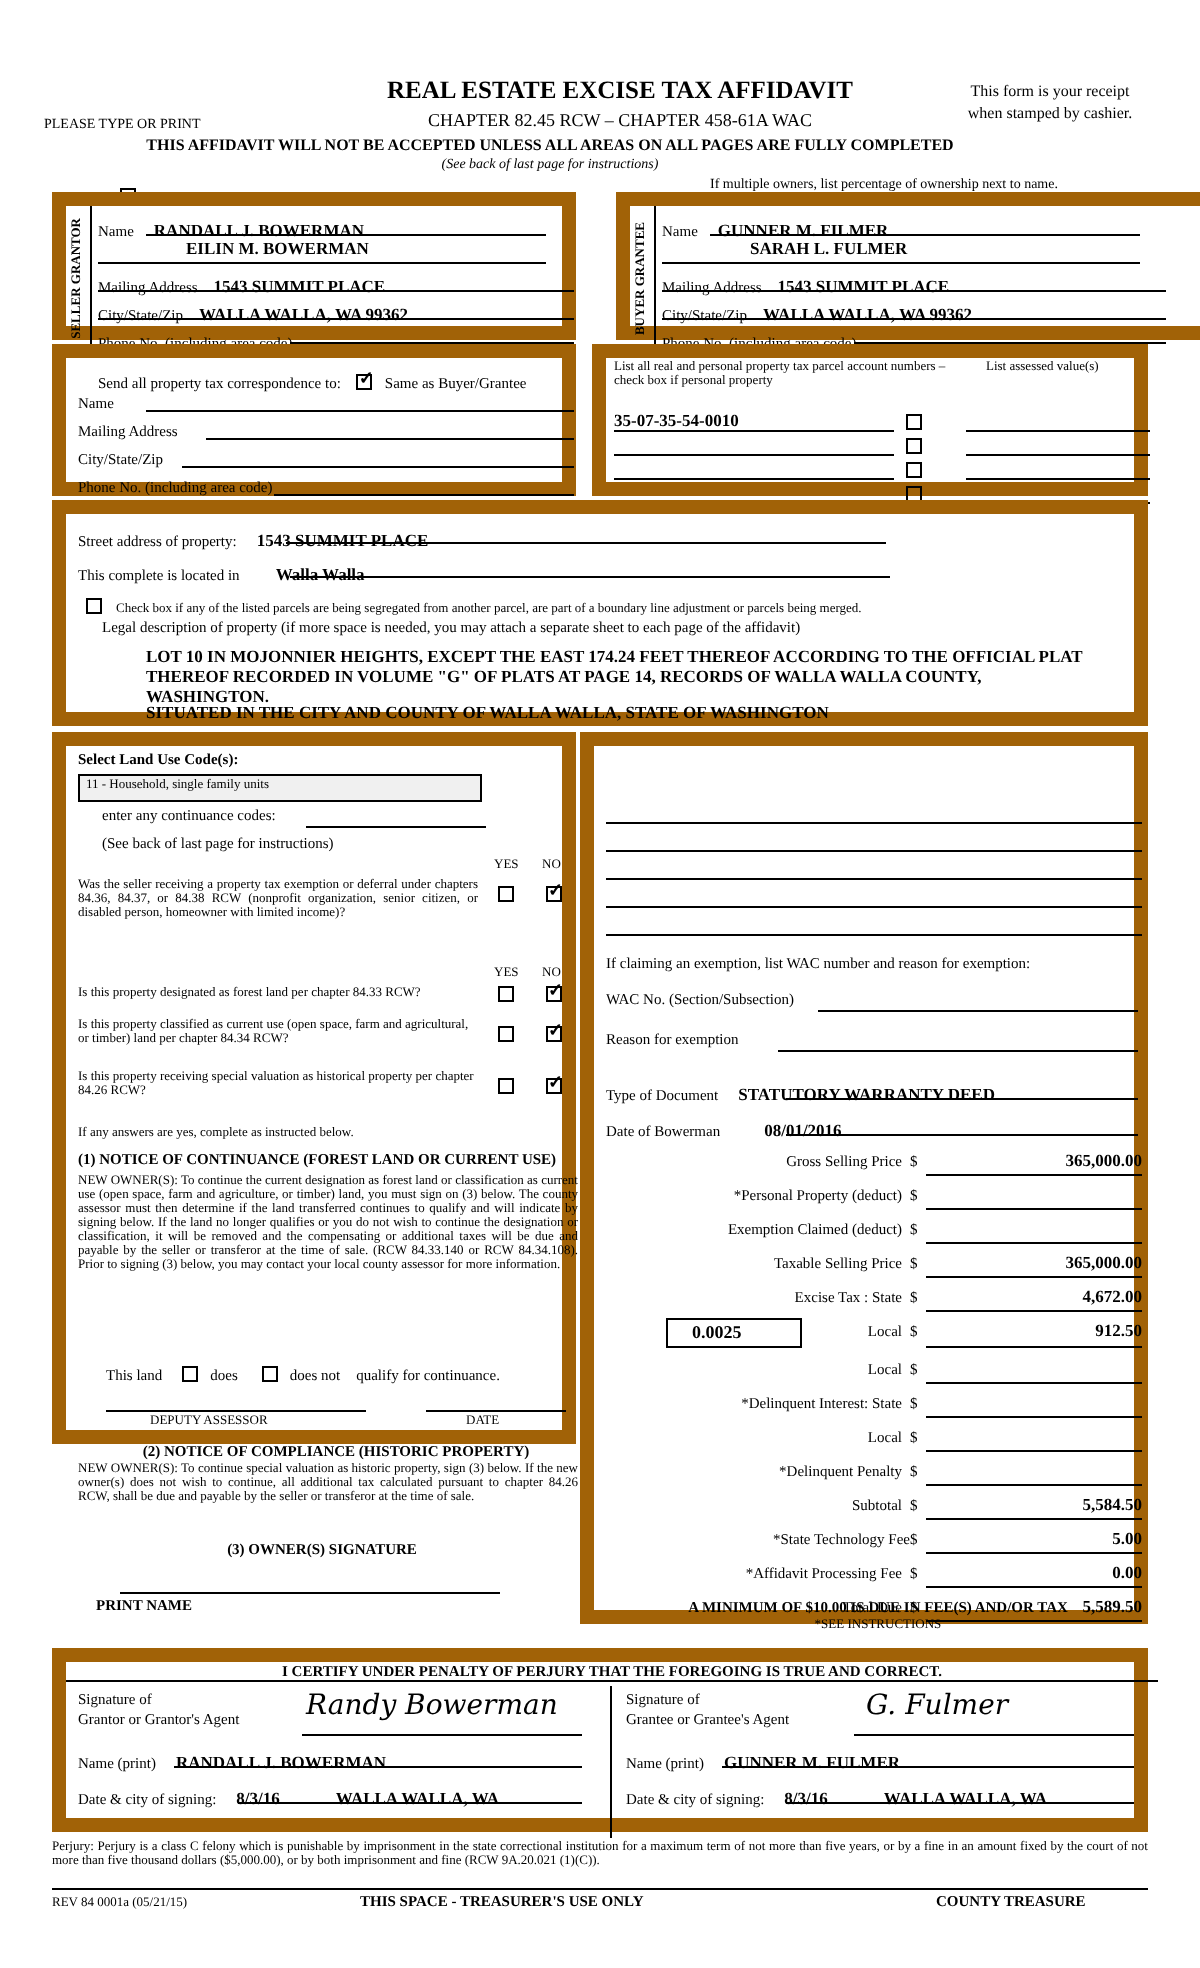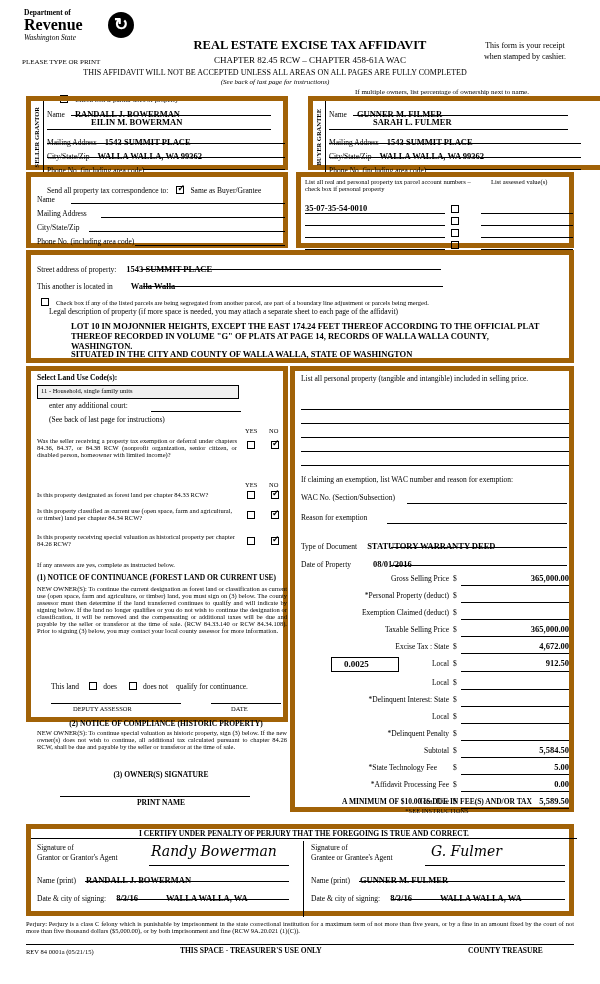--- a/index.html
+++ b/index.html
@@ -7,62 +7,56 @@
   .page{position:relative;width:600px;height:984px;}
   .logo-box{position:absolute;left:24px;top:8px;width:140px;height:38px;}
   .logo-dept{font-size:7.5px;font-weight:bold;line-height:9px;}
   .logo-rev{font-size:16px;font-weight:bold;font-family:"Liberation Serif",serif;line-height:16px;}
   .logo-wa{font-size:7.5px;font-style:italic;line-height:9px;}
   .logo-mark{position:absolute;left:84px;top:4px;width:26px;height:26px;border-radius:50%;background:#000;color:#fff;font-size:17px;font-weight:bold;text-align:center;line-height:26px;font-family:"Liberation Sans",sans-serif;}
   .title{position:absolute;left:150px;top:38px;width:320px;text-align:center;font-size:12.5px;font-weight:bold;}
   .subtitle{position:absolute;left:150px;top:55px;width:320px;text-align:center;font-size:9px;}
   .receipt{position:absolute;left:460px;top:40px;width:130px;text-align:center;font-size:8px;line-height:11px;}
   .pleasetype{position:absolute;left:22px;top:58px;font-size:7px;}
-  .warn{position:absolute;left:40px;top:68px;width:470px;text-align:center;font-size:8px;font-weight:normal;}
+  .warn{position:absolute;left:40px;top:68px;width:470px;text-align:center;font-size:8px;font-weight:bold;}
   .seebackn{position:absolute;left:40px;top:78px;width:470px;text-align:center;font-size:7px;font-style:italic;}
 
-  .frame{position:absolute;border:5px solid #a16207;box-sizing:border-box;}
+  .frame{position:absolute;border:7px solid #a16207;box-sizing:border-box;}
   .lbl{font-size:7.5px;}
   .lbl-b{font-size:7.5px;font-weight:bold;}
   .val{font-size:8.5px;font-weight:bold;font-family:"Liberation Serif",serif;}
   .vert{writing-mode:vertical-rl;transform:rotate(180deg);font-size:6.5px;font-weight:bold;text-align:center;line-height:8px;letter-spacing:0px;}
   .cb{display:inline-block;width:8px;height:8px;border:1px solid #000;box-sizing:border-box;vertical-align:-1px;position:relative;}
   .cb.chk:after{content:"\2713";position:absolute;left:0px;top:-3px;font-size:9px;line-height:9px;font-weight:bold;}
   .small{font-size:7px;}
   .tiny{font-size:6.5px;}
   .row{position:absolute;}
   .ln{position:absolute;border-bottom:1px solid #000;height:0;}
   .sig{font-family:"DejaVu Serif",serif;font-style:italic;font-size:14px;}
   .sec-hd{font-size:7.5px;font-weight:bold;}
   .justify{text-align:justify;}
 </style>
 </head>
 <body>
 
 <div class="page">
 
-  <div class="logo-box">
-    <div class="logo-dept">Department of</div>
-    <div class="logo-rev">Revenue</div>
-    <div class="logo-wa">Washington State</div>
-    <div class="logo-mark">↻</div>
-  </div>
   <div class="title">REAL ESTATE EXCISE TAX AFFIDAVIT</div>
   <div class="subtitle">CHAPTER 82.45 RCW – CHAPTER 458-61A WAC</div>
   <div class="receipt">
     <div>This form is your receipt</div>
     <div>when stamped by cashier.</div>
   </div>
   <div class="pleasetype">PLEASE TYPE OR PRINT</div>
   <div class="warn">THIS AFFIDAVIT WILL NOT BE ACCEPTED UNLESS ALL AREAS ON ALL PAGES ARE FULLY COMPLETED</div>
   <div class="seebackn">(See back of last page for instructions)</div>
 
   <div class="row" style="left:60px;top:88px;">
     <span class="cb"></span>
-    <span class="small" style="margin-left:3px;">Check box if partial does of property</span>
+    <span class="small" style="margin-left:3px;">Check box if partial sale of boundary</span>
   </div>
   <div class="row small" style="left:355px;top:88px;">If multiple owners, list percentage of ownership next to name.</div>
 
   <div class="frame" style="left:26px;top:96px;width:262px;height:74px;">
     <div class="frame" style="left:0;top:0;width:13px;height:72px;border:none;border-right:1px solid #000;display:flex;align-items:center;justify-content:center;">
       <span class="vert">SELLER GRANTOR</span>
     </div>
     <div style="position:absolute;left:16px;top:2px;">
       <span class="lbl">Name</span>
       <span class="val" style="margin-left:6px;">RANDALL J. BOWERMAN</span>
@@ -149,39 +143,39 @@
     <div class="ln" style="left:180px;top:72px;width:92px;"></div>
   </div>
 
   <div class="frame" style="left:26px;top:250px;width:548px;height:113px;">
     <div style="position:absolute;left:6px;top:3px;">
       <span class="lbl">Street address of property:</span>
       <span class="val" style="margin-left:6px;">1543 SUMMIT PLACE</span>
     </div>
     <div class="ln" style="left:110px;top:14px;width:300px;"></div>
     <div style="position:absolute;left:6px;top:20px;">
-      <span class="lbl">This another is located in</span>
+      <span class="lbl">This complete is located in</span>
       <span class="val" style="margin-left:14px;margin-top:18px;">Walla Walla</span>
     </div>
     <div class="ln" style="left:112px;top:31px;width:300px;"></div>
     <div style="position:absolute;left:10px;top:36px;">
       <span class="cb"></span>
       <span class="tiny" style="margin-left:3px;">Check box if any of the listed parcels are being segregated from another parcel, are part of a boundary line adjustment or parcels being merged.</span>
     </div>
     <div style="position:absolute;left:18px;top:52px;" class="lbl">Legal description of property (if more space is needed, you may attach a separate sheet to each page of the affidavit)</div>
     <div style="position:absolute;left:40px;top:66px;width:480px;" class="val">LOT 10 IN MOJONNIER HEIGHTS, EXCEPT THE EAST 174.24 FEET THEREOF ACCORDING TO THE OFFICIAL PLAT THEREOF RECORDED IN VOLUME "G" OF PLATS AT PAGE 14, RECORDS OF WALLA WALLA COUNTY, WASHINGTON.</div>
     <div style="position:absolute;left:40px;top:94px;width:480px;" class="val">SITUATED IN THE CITY AND COUNTY OF WALLA WALLA, STATE OF WASHINGTON</div>
   </div>
 
   <div class="frame" style="left:26px;top:366px;width:262px;height:356px;">
     <div style="position:absolute;left:6px;top:2px;" class="lbl-b">Select Land Use Code(s):</div>
     <div style="position:absolute;left:6px;top:14px;width:200px;height:12px;border:1px solid #000;background:#f0f0f0;">
       <span class="tiny" style="position:absolute;left:3px;top:1px;">11 - Household, single family units</span>
     </div>
-    <div style="position:absolute;left:18px;top:30px;" class="lbl">enter any additional court:</div>
+    <div style="position:absolute;left:18px;top:30px;" class="lbl">enter any continuance codes:</div>
     <div class="ln" style="left:120px;top:40px;width:90px;"></div>
     <div style="position:absolute;left:18px;top:44px;" class="lbl">(See back of last page for instructions)</div>
 
     <div style="position:absolute;left:214px;top:56px;" class="tiny">YES</div>
     <div style="position:absolute;left:238px;top:56px;" class="tiny">NO</div>
     <div style="position:absolute;left:6px;top:66px;width:200px;" class="tiny justify">Was the seller receiving a property tax exemption or deferral under chapters 84.36, 84.37, or 84.38 RCW (nonprofit organization, senior citizen, or disabled person, homeowner with limited income)?</div>
     <span class="cb" style="position:absolute;left:216px;top:70px;"></span>
     <span class="cb chk" style="position:absolute;left:240px;top:70px;"></span>
 
     <div style="position:absolute;left:214px;top:110px;" class="tiny">YES</div>
@@ -214,43 +208,42 @@
     <div class="ln" style="left:180px;top:332px;width:70px;"></div>
     <div style="position:absolute;left:42px;top:334px;" class="tiny">DEPUTY ASSESSOR</div>
     <div style="position:absolute;left:200px;top:334px;" class="tiny">DATE</div>
 
     <div style="position:absolute;left:22px;top:348px;width:226px;text-align:center;" class="sec-hd">(2) NOTICE OF COMPLIANCE (HISTORIC PROPERTY)</div>
     <div style="position:absolute;left:6px;top:358px;width:250px;" class="tiny justify">NEW OWNER(S): To continue special valuation as historic property, sign (3) below. If the new owner(s) does not wish to continue, all additional tax calculated pursuant to chapter 84.26 RCW, shall be due and payable by the seller or transferor at the time of sale.</div>
   </div>
 
   <div style="position:absolute;left:48px;top:770px;width:226px;text-align:center;" class="sec-hd">(3) OWNER(S) SIGNATURE</div>
   <div class="ln" style="left:60px;top:796px;width:190px;"></div>
-  <div style="position:absolute;left:48px;top:798px;width:226px;text-align:center;" class="lbl-b">PRINT NAME</div>
+  <div style="position:absolute;left:48px;top:798px;width:226px;" class="lbl-b">PRINT NAME</div>
 
   <div class="frame" style="left:290px;top:366px;width:284px;height:446px;">
-    <div style="position:absolute;left:6px;top:3px;width:268px;" class="lbl">List all personal property (tangible and intangible) included in selling price.</div>
     <div class="ln" style="left:6px;top:38px;width:268px;"></div>
     <div class="ln" style="left:6px;top:52px;width:268px;"></div>
     <div class="ln" style="left:6px;top:66px;width:268px;"></div>
     <div class="ln" style="left:6px;top:80px;width:268px;"></div>
     <div class="ln" style="left:6px;top:94px;width:268px;"></div>
 
     <div style="position:absolute;left:6px;top:104px;width:268px;" class="lbl">If claiming an exemption, list WAC number and reason for exemption:</div>
     <div style="position:absolute;left:6px;top:122px;" class="lbl">WAC No. (Section/Subsection)</div>
     <div class="ln" style="left:112px;top:132px;width:160px;"></div>
     <div style="position:absolute;left:6px;top:142px;" class="lbl">Reason for exemption</div>
     <div class="ln" style="left:92px;top:152px;width:180px;"></div>
 
     <div style="position:absolute;left:6px;top:164px;">
       <span class="lbl">Type of Document</span>
       <span class="val" style="margin-left:6px;">STATUTORY WARRANTY DEED</span>
     </div>
     <div class="ln" style="left:96px;top:176px;width:176px;"></div>
     <div style="position:absolute;left:6px;top:182px;">
-      <span class="lbl">Date of Property</span>
+      <span class="lbl">Date of Bowerman</span>
       <span class="val" style="margin-left:18px;">08/01/2016</span>
     </div>
     <div class="ln" style="left:96px;top:194px;width:176px;"></div>
 
     <div style="position:absolute;left:6px;top:200px;width:272px;">
       <div style="position:relative;height:17px;">
         <span class="lbl" style="position:absolute;right:124px;top:3px;">Gross Selling Price</span>
         <span class="lbl" style="position:absolute;left:152px;top:3px;">$</span>
         <span class="val" style="position:absolute;right:4px;top:2px;">365,000.00</span>
         <span class="ln" style="left:160px;top:14px;width:108px;"></span>
@@ -312,21 +305,21 @@
         <span class="val" style="position:absolute;right:4px;top:2px;"></span>
         <span class="ln" style="left:160px;top:14px;width:108px;"></span>
       </div>
       <div style="position:relative;height:17px;">
         <span class="lbl" style="position:absolute;right:124px;top:3px;">Subtotal</span>
         <span class="lbl" style="position:absolute;left:152px;top:3px;">$</span>
         <span class="val" style="position:absolute;right:4px;top:2px;">5,584.50</span>
         <span class="ln" style="left:160px;top:14px;width:108px;"></span>
       </div>
       <div style="position:relative;height:17px;">
-        <span class="lbl" style="position:absolute;right:136px;top:3px;text-align:center;">*State Technology Fee</span>
+        <span class="lbl" style="position:absolute;right:120px;top:3px;text-align:center;">*State Technology Fee</span>
         <span class="lbl" style="position:absolute;left:152px;top:3px;">$</span>
         <span class="val" style="position:absolute;right:4px;top:2px;">5.00</span>
         <span class="ln" style="left:160px;top:14px;width:108px;"></span>
       </div>
       <div style="position:relative;height:17px;">
         <span class="lbl" style="position:absolute;right:124px;top:3px;">*Affidavit Processing Fee</span>
         <span class="lbl" style="position:absolute;left:152px;top:3px;">$</span>
         <span class="val" style="position:absolute;right:4px;top:2px;">0.00</span>
         <span class="ln" style="left:160px;top:14px;width:108px;"></span>
       </div>

